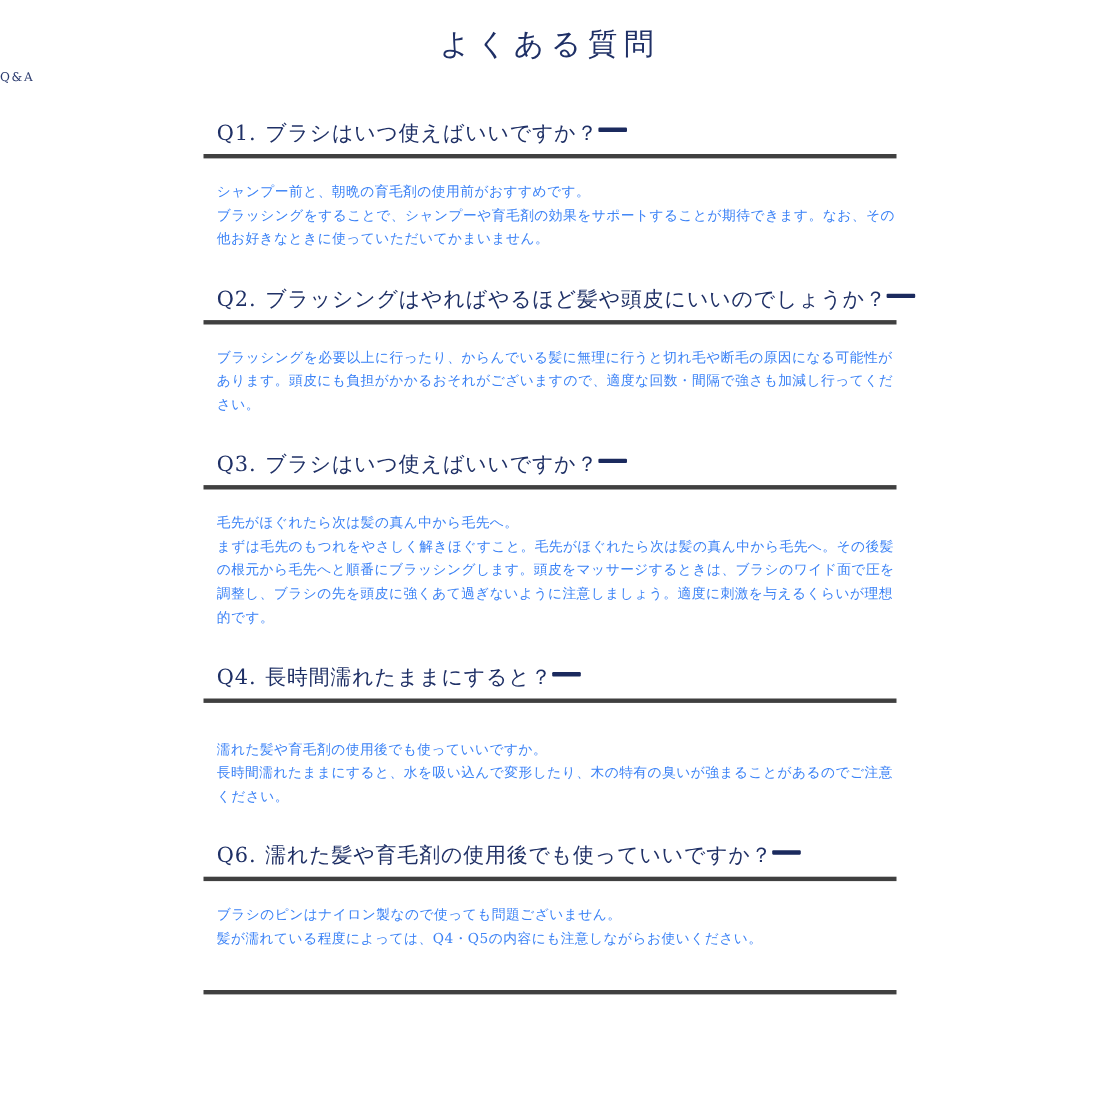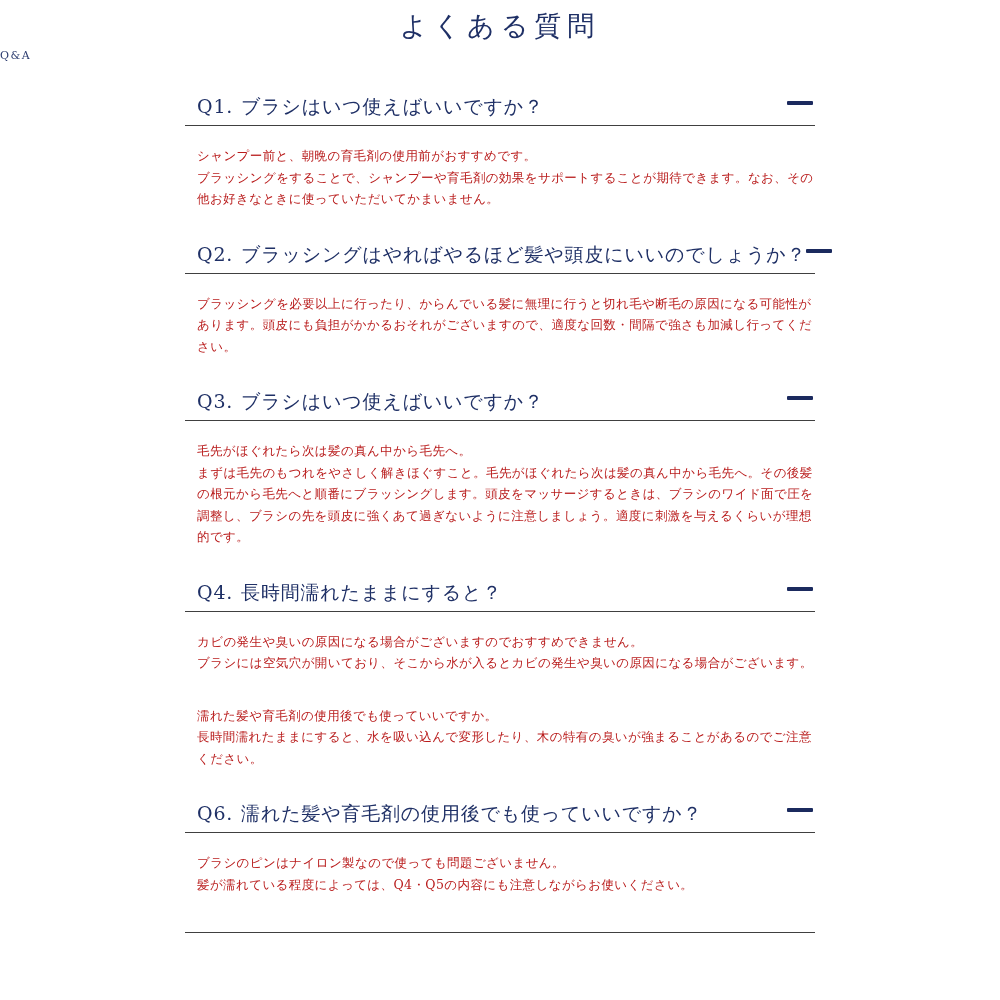--- a/index.html
+++ b/index.html
@@ -4,21 +4,21 @@
 <style>
   * { margin: 0; padding: 0; box-sizing: border-box; }
   html, body {
     width: 1000px; height: 1000px;
     background: #ffffff;
     overflow: hidden;
     font-family: "DejaVu Serif", "Liberation Serif", serif;
   }
   .page {
     width: 1000px; height: 1000px;
-    padding-top: 8px;
+    padding-top: 23px;
     background: #ffffff;
   }
   .page-title {
     text-align: center;
     color: #1f3066;
     font-size: 27px;
     letter-spacing: 6px;
     line-height: 36px;
     font-weight: 500;
   }
@@ -31,22 +31,22 @@
     line-height: 15px;
   }
   .faq-list {
     width: 630px;
     margin: 30px auto 0 auto;
   }
   .faq-item { margin-bottom: 31px; }
   .faq-header {
     display: flex;
     align-items: center;
-    justify-content: space-between;
-    border-bottom: 1px solid #404040;
+    justify-content: flex-start;
+    border-bottom: 4px solid #404040;
     padding-bottom: 6px;
     cursor: pointer;
   }
   .faq-q {
     color: #1f3066;
     font-size: 19px;
     letter-spacing: 0.8px;
     line-height: 26px;
     padding-left: 12px;
     font-weight: 500;
@@ -59,21 +59,21 @@
     height: 4px;
     background: #1b2a5e;
     border-radius: 1px;
     flex: 0 0 auto;
     margin-right: 2px;
     margin-bottom: 6px;
   }
   .faq-answer {
     margin-top: 19px;
     padding-left: 12px;
-    color: #b91c1c;
+    color: #3b82f6;
     font-size: 12.5px;
     letter-spacing: 0.4px;
     line-height: 21.5px;
   }
   .faq-answer p { margin: 0; }
 </style>
 </head>
 <body>
 
 <div class="page">
@@ -119,24 +119,20 @@
         </div>
     </section>
 
     <section class="faq-item">
       <div class="faq-header">
         <div class="faq-q">
           <span class="qnum">Q4.</span><span class="qtext">長時間濡れたままにすると？</span>
         </div>
         <span class="minus-icon"></span>
       </div>
-      <div class="faq-answer">
-          <p>カビの発生や臭いの原因になる場合がございますのでおすすめできません。</p>
-          <p>ブラシには空気穴が開いており、そこから水が入るとカビの発生や臭いの原因になる場合がございます。</p>
-        </div>
     </section>
 
     <section class="faq-item">
       <div class="faq-answer">
           <p>濡れた髪や育毛剤の使用後でも使っていいですか。</p>
           <p>長時間濡れたままにすると、水を吸い込んで変形したり、木の特有の臭いが強まることがあるのでご注意ください。</p>
         </div>
     </section>
 
     <section class="faq-item">

